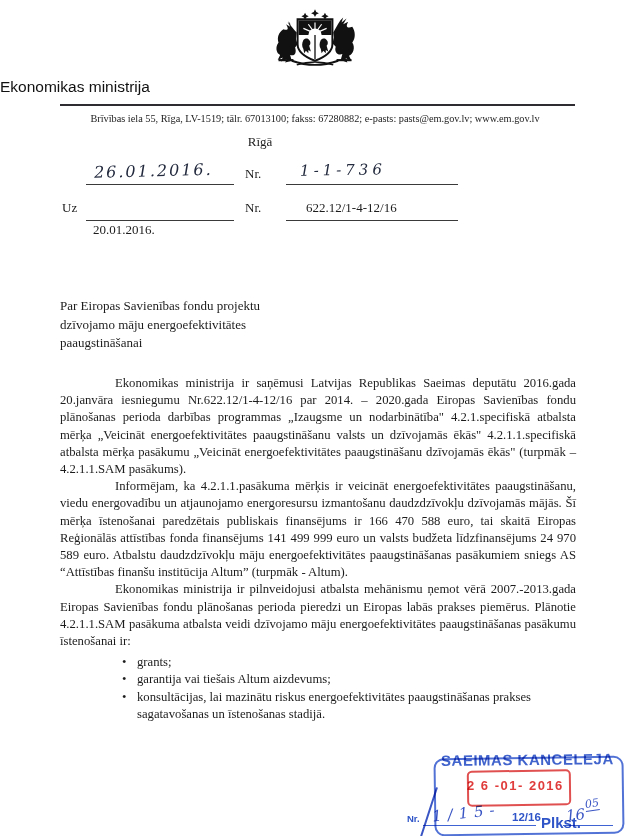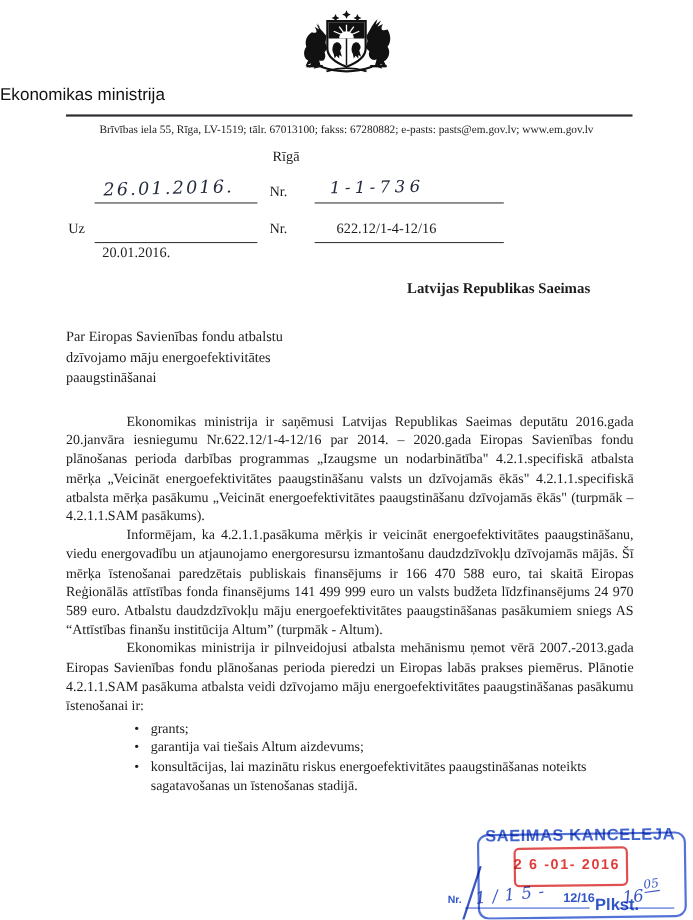--- a/index.html
+++ b/index.html
@@ -118,37 +118,36 @@
 <div class="abs uline ul-r1c2"></div>
 
 <div class="abs ref-label uz">Uz</div>
 <div class="abs in-date">20.01.2016.</div>
 <div class="abs ref-label nr2">Nr.</div>
 <div class="abs in-num">622.12/1-4-12/16</div>
 <div class="abs uline ul-r2c1"></div>
 <div class="abs uline ul-r2c2"></div>
 
 <div class="abs recipient">
-  <div>Latvijas Republikas Saeimas</div>
 </div>
 
 <div class="abs subject">
-  <div>Par Eiropas Savienības fondu atbalstu</div>
+  <div>Par Eiropas Savienības fondu projektu</div>
   <div>dzīvojamo māju energoefektivitātes</div>
   <div>paaugstināšanai</div>
 </div>
 
 <div class="abs body-text">
   <p>Ekonomikas ministrija ir saņēmusi Latvijas Republikas Saeimas deputātu 2016.gada 20.janvāra iesniegumu Nr.622.12/1-4-12/16 par 2014. – 2020.gada Eiropas Savienības fondu plānošanas perioda darbības programmas „Izaugsme un nodarbinātība" 4.2.1.specifiskā atbalsta mērķa „Veicināt energoefektivitātes paaugstināšanu valsts un dzīvojamās ēkās" 4.2.1.1.specifiskā atbalsta mērķa pasākumu „Veicināt energoefektivitātes paaugstināšanu dzīvojamās ēkās" (turpmāk – 4.2.1.1.SAM pasākums).</p>
   <p>Informējam, ka 4.2.1.1.pasākuma mērķis ir veicināt energoefektivitātes paaugstināšanu, viedu energovadību un atjaunojamo energoresursu izmantošanu daudzdzīvokļu dzīvojamās mājās. Šī mērķa īstenošanai paredzētais publiskais finansējums ir 166 470 588 euro, tai skaitā Eiropas Reģionālās attīstības fonda finansējums 141 499 999 euro un valsts budžeta līdzfinansējums 24 970 589 euro. Atbalstu daudzdzīvokļu māju energoefektivitātes paaugstināšanas pasākumiem sniegs AS “Attīstības finanšu institūcija Altum” (turpmāk - Altum).</p>
   <p>Ekonomikas ministrija ir pilnveidojusi atbalsta mehānismu ņemot vērā 2007.-2013.gada Eiropas Savienības fondu plānošanas perioda pieredzi un Eiropas labās prakses piemērus. Plānotie 4.2.1.1.SAM pasākuma atbalsta veidi dzīvojamo māju energoefektivitātes paaugstināšanas pasākumu īstenošanai ir:</p>
   <ul>
     <li><span>grants;</span></li>
     <li><span>garantija vai tiešais Altum aizdevums;</span></li>
-    <li><span>konsultācijas, lai mazinātu riskus energoefektivitātes paaugstināšanas noteikts sagatavošanas un īstenošanas stadijā.</span></li>
+    <li><span>konsultācijas, lai mazinātu riskus energoefektivitātes paaugstināšanas prakses sagatavošanas un īstenošanas stadijā.</span></li>
   </ul>
 </div>
 
 <div>
   <div class="abs stamp stamp-box"></div>
   <div class="abs stamp stamp-title">SAEIMAS KANCELEJA</div>
   <div class="abs stamp stamp-datebox"></div>
   <div class="abs stamp stamp-date">2 6  -01-  2016</div>
   <div class="abs stamp stamp-blue stamp-nr-label">Nr.</div>
   <div class="abs stamp stamp-ul1"></div>

